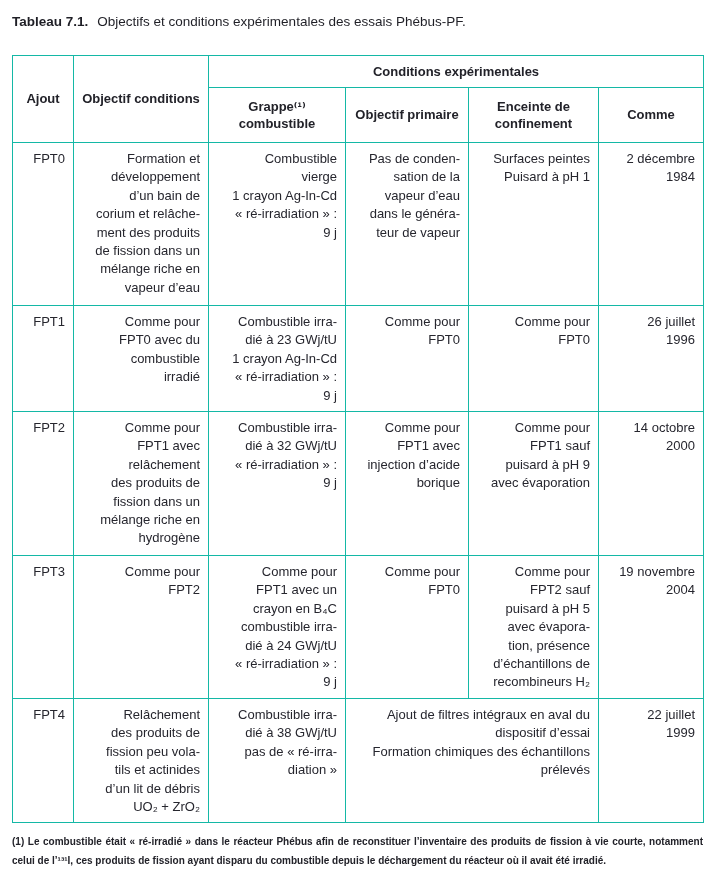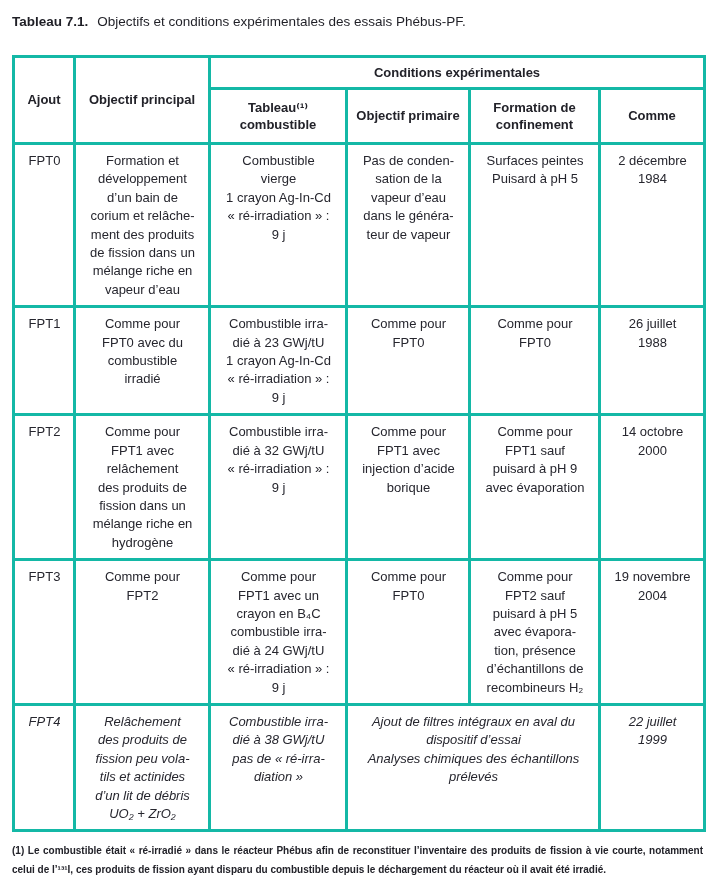--- a/index.html
+++ b/index.html
@@ -22,46 +22,46 @@
     margin-bottom: 25px;
     color: #1f1f26;
   }
   .caption .caption-number { font-weight: bold; margin-right: 9px; }
   table {
     border-collapse: collapse;
     table-layout: fixed;
     width: 691px;
   }
   th, td {
-    border: 3px solid #14b8a6;
+    border: 1px solid #14b8a6;
     font-size: 13px;
     white-space: pre-line;
     overflow: hidden;
   }
   th {
     font-weight: bold;
     text-align: center;
     vertical-align: middle;
     line-height: 17.5px;
     padding: 2px 3px;
     color: #222229;
   }
   tr.hdr-top { height: 32px; }
   tr.hdr-sub { height: 55px; }
   td {
     vertical-align: top;
-    text-align: center;
+    text-align: right;
     line-height: 18.4px;
     padding: 7px 8px 6px 9px;
   }
   tr.row-fpt0 { height: 163px; }
   tr.row-fpt1 { height: 102px; }
   tr.row-fpt2 { height: 144px; }
   tr.row-fpt3 { height: 142px; }
-  tr.row-fpt4 { height: 124px; font-style: italic; }
+  tr.row-fpt4 { height: 124px; }
   .footnote {
     width: 691px;
     margin-top: 9px;
     font-size: 10px;
     line-height: 19px;
     text-align: justify;
     color: #222229;
     font-weight: bold;
   }
 </style>
@@ -79,28 +79,28 @@
       <col style="width:61px">
       <col style="width:135px">
       <col style="width:137px">
       <col style="width:123px">
       <col style="width:130px">
       <col style="width:105px">
     </colgroup>
     <thead>
       <tr class="hdr-top">
         <th rowspan="2">Ajout</th>
-        <th rowspan="2">Objectif principal</th>
+        <th rowspan="2">Objectif conditions</th>
         <th colspan="4">Conditions expérimentales</th>
       </tr>
       <tr class="hdr-sub">
-        <th>Tableau⁽¹⁾
+        <th>Grappe⁽¹⁾
 combustible</th>
         <th>Objectif primaire</th>
-        <th>Formation de
+        <th>Enceinte de
 confinement</th>
         <th>Comme</th>
       </tr>
     </thead>
     <tbody>
       <tr class="row-fpt0">
         <td>FPT0</td>
         <td>Formation et
 développement
 d’un bain de
@@ -113,41 +113,41 @@
 vierge
 1 crayon Ag-In-Cd
 « ré-irradiation » :
 9 j</td>
         <td>Pas de conden-
 sation de la
 vapeur d’eau
 dans le généra-
 teur de vapeur</td>
         <td>Surfaces peintes
-Puisard à pH 5</td>
+Puisard à pH 1</td>
         <td>2 décembre
 1984</td>
       </tr>
       <tr class="row-fpt1">
         <td>FPT1</td>
         <td>Comme pour
 FPT0 avec du
 combustible
 irradié</td>
         <td>Combustible irra-
 dié à 23 GWj/tU
 1 crayon Ag-In-Cd
 « ré-irradiation » :
 9 j</td>
         <td>Comme pour
 FPT0</td>
         <td>Comme pour
 FPT0</td>
         <td>26 juillet
-1988</td>
+1996</td>
       </tr>
       <tr class="row-fpt2">
         <td>FPT2</td>
         <td>Comme pour
 FPT1 avec
 relâchement
 des produits de
 fission dans un
 mélange riche en
 hydrogène</td>
@@ -196,21 +196,21 @@
 fission peu vola-
 tils et actinides
 d’un lit de débris
 UO₂ + ZrO₂</td>
         <td>Combustible irra-
 dié à 38 GWj/tU
 pas de « ré-irra-
 diation »</td>
         <td colspan="2">Ajout de filtres intégraux en aval du
 dispositif d’essai
-Analyses chimiques des échantillons
+Formation chimiques des échantillons
 prélevés</td>
         <td>22 juillet
 1999</td>
       </tr>
     </tbody>
   </table>
 
   <p class="footnote">(1) Le combustible était « ré-irradié » dans le réacteur Phébus afin de reconstituer l’inventaire des produits de fission à vie courte, notamment celui de l’¹³¹I, ces produits de fission ayant disparu du combustible depuis le déchargement du réacteur où il avait été irradié.</p>
 
 </div>

